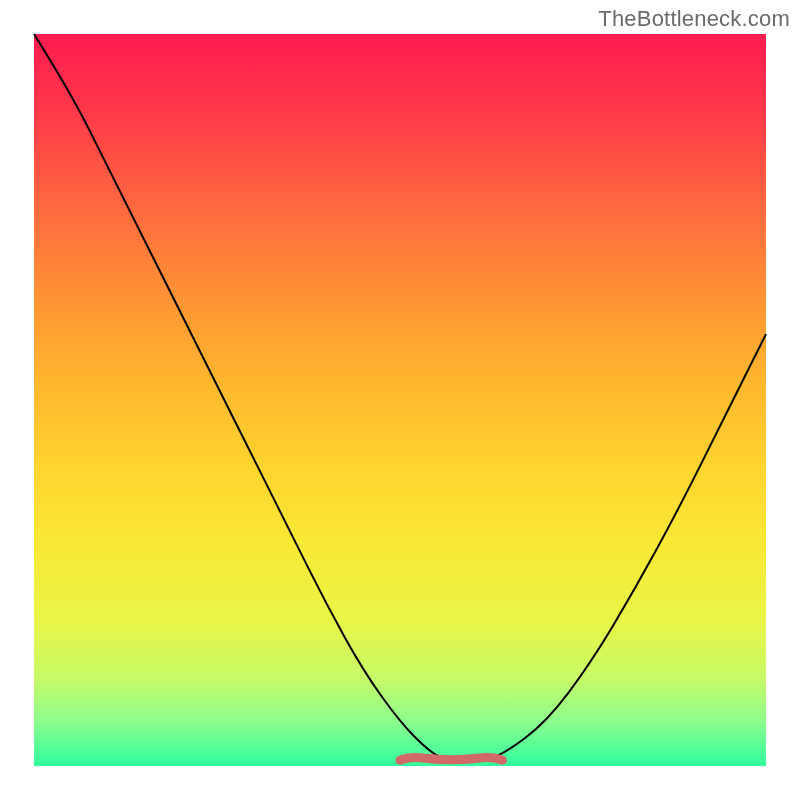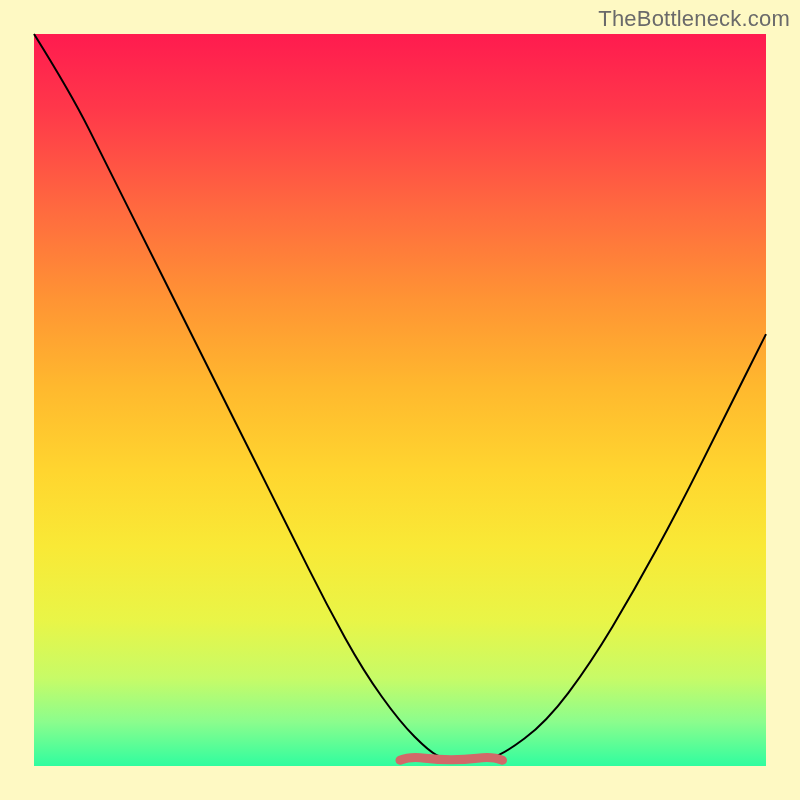--- a/index.html
+++ b/index.html
@@ -10,21 +10,21 @@
     background: #000000;
     overflow: hidden;
     font-family: Arial, Helvetica, sans-serif;
   }
   .frame {
     position: absolute;
     left: 0;
     top: 0;
     width: 800px;
     height: 800px;
-    background: #fef9c3;
+    background: #ffffff;
   }
   .plot {
     position: absolute;
     left: 34px;
     top: 34px;
     width: 732px;
     height: 732px;
     background: linear-gradient(
       to bottom,
       #ff1b4f 0%,

